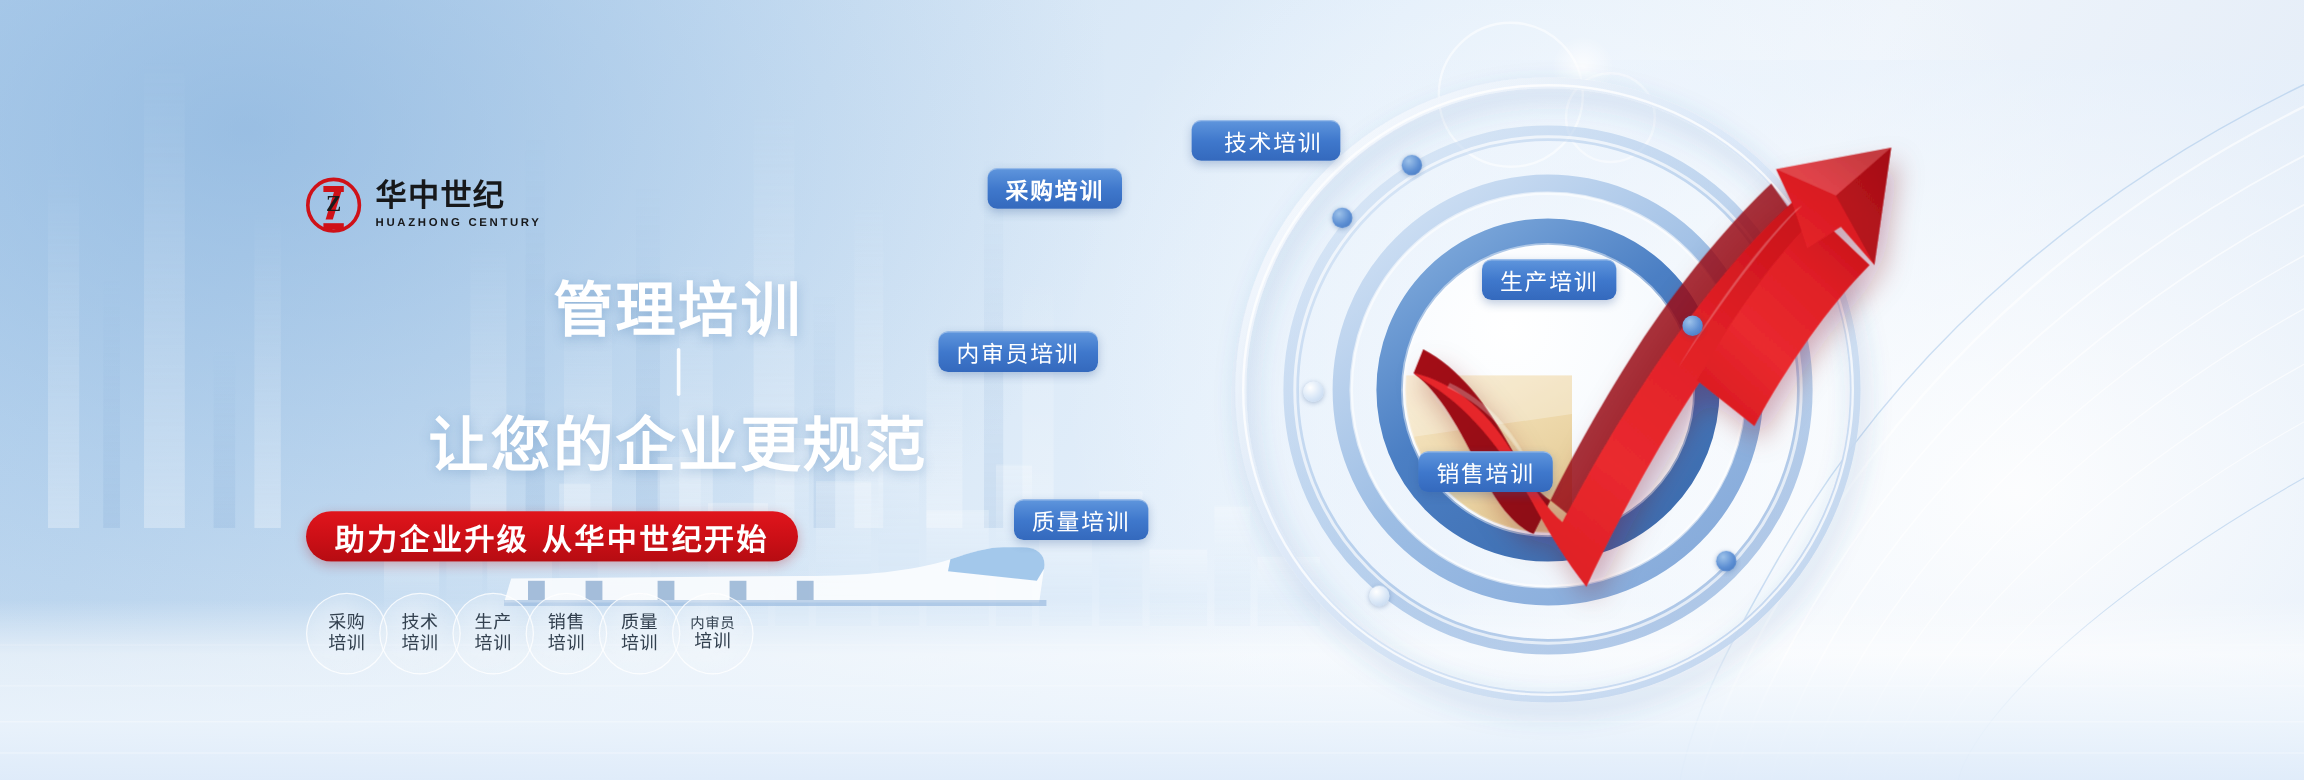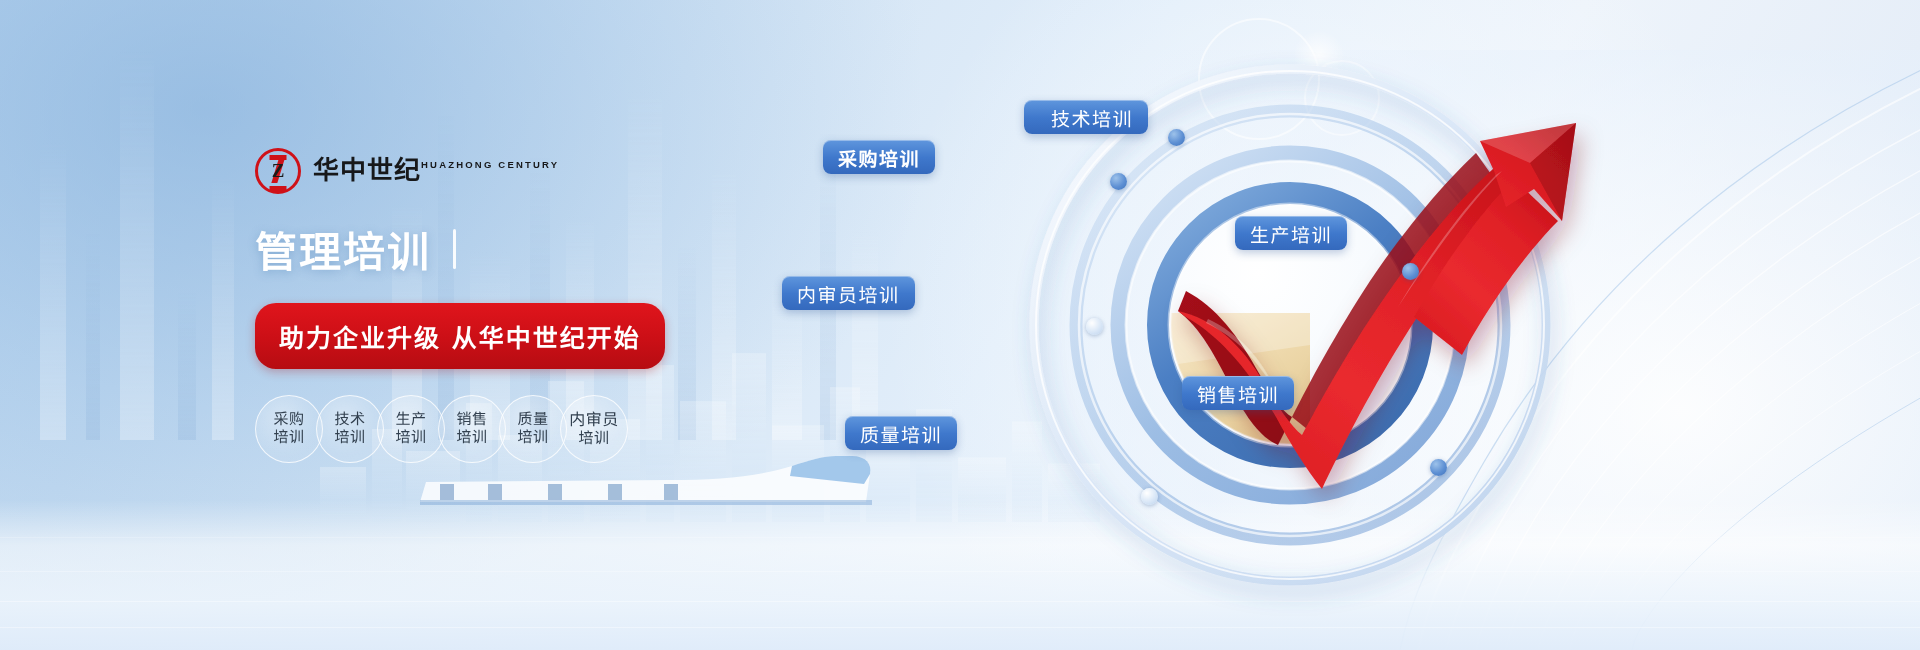--- a/index.html
+++ b/index.html
@@ -78,43 +78,44 @@
     content:"";position:absolute;left:50%;top:50%;
     transform:translate(-50%,-50%) skewX(-17deg);
     width:6px;height:24px;background:#cf1118;
   }
   .logo-z{
     position:absolute;left:0;top:0;width:100%;height:100%;
     display:flex;align-items:center;justify-content:center;
     font-size:19px;font-weight:bold;color:#1b1b1b;font-family:"Liberation Serif",serif;
     letter-spacing:0;z-index:2;
   }
-  .logo-text{display:flex;flex-direction:row;justify-content:center;}
+  .logo-text{display:flex;flex-direction:column;justify-content:center;}
   .logo-cn{
     font-size:26px;font-weight:bold;color:#17181a;letter-spacing:1px;line-height:1.04;
     font-family:"DejaVu Sans","Liberation Sans",sans-serif;
   }
   .logo-en{
     font-size:9.5px;font-weight:bold;color:#17181a;letter-spacing:2.2px;line-height:1.2;margin-top:2px;
   }
 
   .headline{
     margin-top:26px;display:flex;align-items:center;gap:0;
-    font-size:42px;font-weight:bold;color:#ffffff;letter-spacing:2px;white-space:nowrap;
+    font-size:50px;font-weight:bold;color:#ffffff;letter-spacing:2px;white-space:nowrap;
     font-family:"DejaVu Sans","Liberation Sans",sans-serif;
     text-shadow:0 2px 10px rgba(70,120,175,.35);
+    flex-direction:column;
   }
   .headline .sep{
     display:inline-block;width:3px;height:40px;background:rgba(255,255,255,.92);
     margin:0 22px;border-radius:2px;
   }
 
   .ribbon{
     margin-top:24px;display:inline-flex;align-items:center;justify-content:center;
-    height:42px;padding:12px 24px;border-radius:21px;
+    height:42px;padding:0 24px;border-radius:21px;
     background:linear-gradient(180deg,#e0151c 0%,#cb0f16 55%,#b60c12 100%);
     box-shadow:0 3px 10px rgba(170,20,25,.30);
     font-size:25px;font-weight:bold;color:#fff;letter-spacing:2px;white-space:nowrap;
     font-family:"DejaVu Sans","Liberation Sans",sans-serif;
   }
 
   .chips{margin-top:26px;display:flex;align-items:center;}
   .chip{
     width:66px;height:66px;border-radius:50%;
     border:1.5px solid rgba(255,255,255,.80);
@@ -249,20 +250,21 @@
       </div>
       <div class="logo-text">
         <div class="logo-cn">华中世纪</div>
         <div class="logo-en">HUAZHONG CENTURY</div>
       </div>
     </div>
 
     <div class="headline">
       <span>管理培训</span>
       <span class="sep"></span>
+      <span>让您的企业更规范</span>
     </div>
 
     <div class="ribbon">助力企业升级  从华中世纪开始</div>
 
     <div class="chips">
       <div class="chip">
         <span>采购</span>
         <span>培训</span>
       </div>
       <div class="chip">
@@ -275,21 +277,21 @@
       </div>
       <div class="chip">
         <span>销售</span>
         <span>培训</span>
       </div>
       <div class="chip">
         <span>质量</span>
         <span>培训</span>
       </div>
       <div class="chip">
-        <span style="font-size:16px">内审员</span>
+        <span style="font-size:12px">内审员</span>
         <span>培训</span>
       </div>
     </div>
   </div>
 
   <div class="graphic">
     <svg width="560" height="560" viewBox="0 0 560 560" fill="none">
       <defs>
         <linearGradient id="ringOuter" x1="0" y1="0" x2="1" y2="1">
           <stop offset="0%" stop-color="#ffffff"></stop>
@@ -383,21 +385,21 @@
         <path d="M552 176 L 520 118 L 566 78 Z" fill="url(#redDark)" opacity=".55"></path>
 
         <path d="M196 278 C 226 292 248 316 266 346 C 252 314 228 288 198 274 Z" fill="rgba(255,255,255,.26)"></path>
         <path d="M486 130 C 452 164 418 212 388 262 C 424 208 458 160 492 126 Z" fill="rgba(255,255,255,.24)"></path>
       </g>
     </svg>
   </div>
 
   <div>
 
-    <div class="callout" style="left:1024px;top:100px;padding-left:27px;">技术培训</div>
+    <div class="callout" style="left:993px;top:100px;padding-left:27px;">技术培训</div>
     <div class="dot" style="left:1168px;top:129px;"></div>
 
     <div class="callout" style="left:823px;top:140px;font-weight:bold;">采购培训</div>
     <div class="dot" style="left:1110px;top:173px;"></div>
 
     <div class="callout" style="left:1235px;top:216px;">生产培训</div>
     <div class="dot" style="left:1402px;top:263px;"></div>
 
     <div class="callout" style="left:782px;top:276px;">内审员培训</div>
     <div class="dot pale" style="left:1086px;top:318px;"></div>

